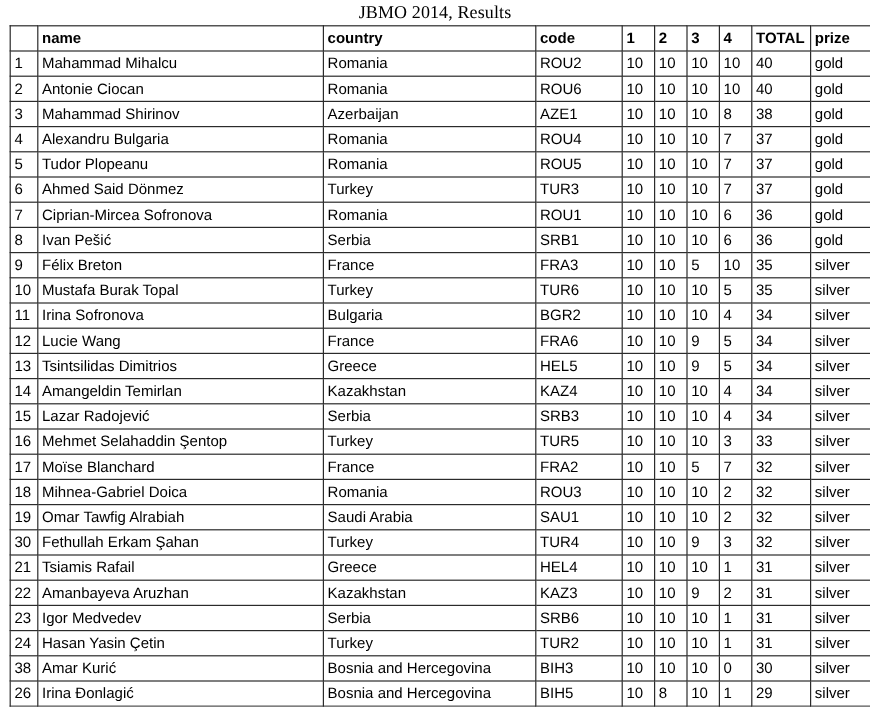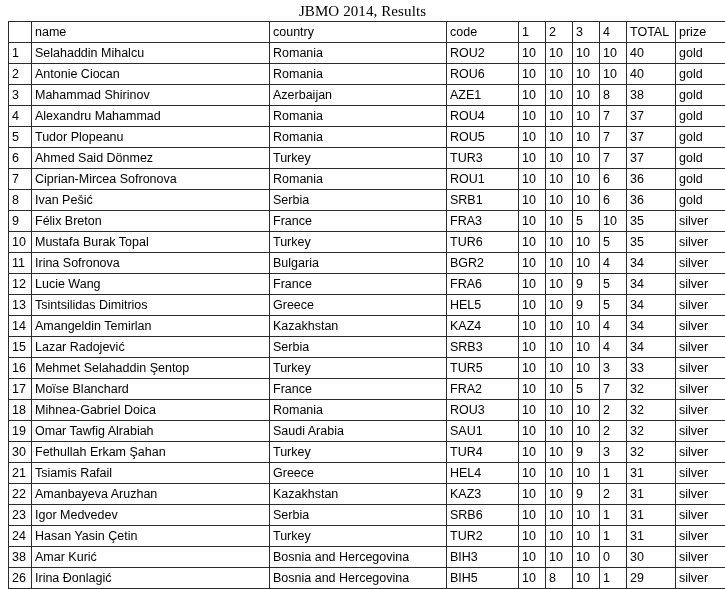--- a/index.html
+++ b/index.html
@@ -42,21 +42,21 @@
     height: 20px;
     line-height: 20px;
     overflow: hidden;
     white-space: nowrap;
     font-weight: normal;
     text-align: left;
     vertical-align: middle;
     font-size: 12.5px;
   }
   table.results thead th {
-    font-weight: normal;
+    font-weight: bold;
   }
   
   col.c-idx    { width: 23px; }
   col.c-name   { width: 238px; }
   col.c-country{ width: 177px; }
   col.c-code   { width: 72px; }
   col.c-p      { width: 27px; }
   col.c-total  { width: 49px; }
   col.c-prize  { width: 60px; }
 
@@ -106,21 +106,21 @@
         <th class="num-cell">2</th>
         <th class="num-cell">3</th>
         <th class="num-cell">4</th>
         <th class="total-cell">TOTAL</th>
         <th>prize</th>
       </tr>
     </thead>
     <tbody id="results-body">
         <tr>
           <td class="idx-cell">1</td>
-          <td>Selahaddin Mihalcu</td>
+          <td>Mahammad Mihalcu</td>
           <td>Romania</td>
           <td>ROU2</td>
           <td class="num-cell">10</td>
           <td class="num-cell">10</td>
           <td class="num-cell">10</td>
           <td class="num-cell">10</td>
           <td class="total-cell">40</td>
           <td>gold</td>
         </tr>
         <tr>
@@ -142,21 +142,21 @@
           <td>AZE1</td>
           <td class="num-cell">10</td>
           <td class="num-cell">10</td>
           <td class="num-cell">10</td>
           <td class="num-cell">8</td>
           <td class="total-cell">38</td>
           <td>gold</td>
         </tr>
         <tr>
           <td class="idx-cell">4</td>
-          <td>Alexandru Mahammad</td>
+          <td>Alexandru Bulgaria</td>
           <td>Romania</td>
           <td>ROU4</td>
           <td class="num-cell">10</td>
           <td class="num-cell">10</td>
           <td class="num-cell">10</td>
           <td class="num-cell">7</td>
           <td class="total-cell">37</td>
           <td>gold</td>
         </tr>
         <tr>

